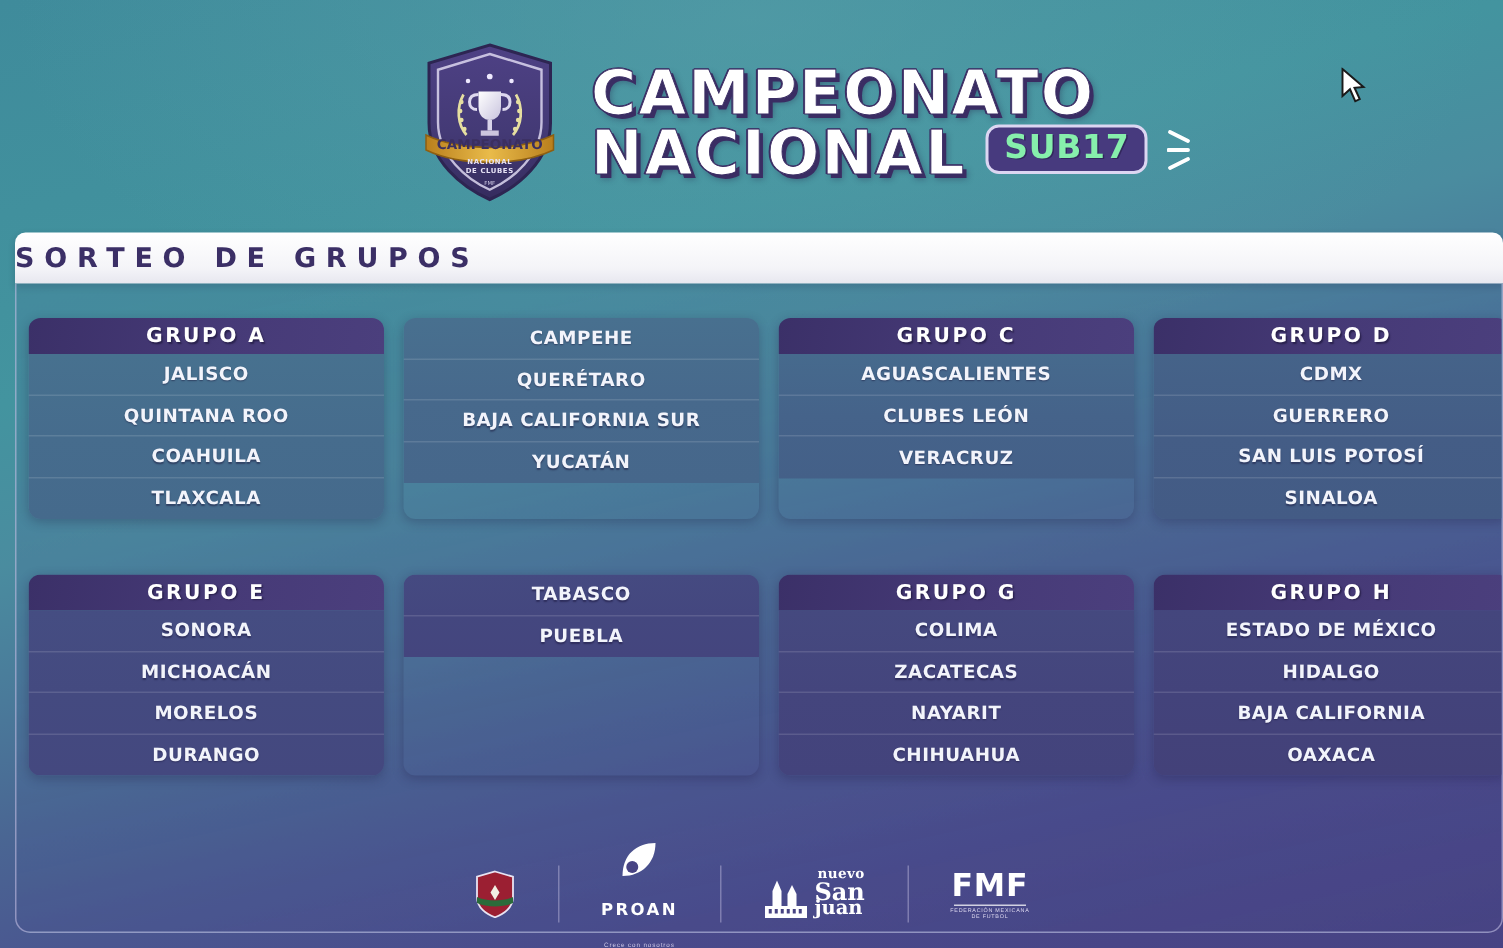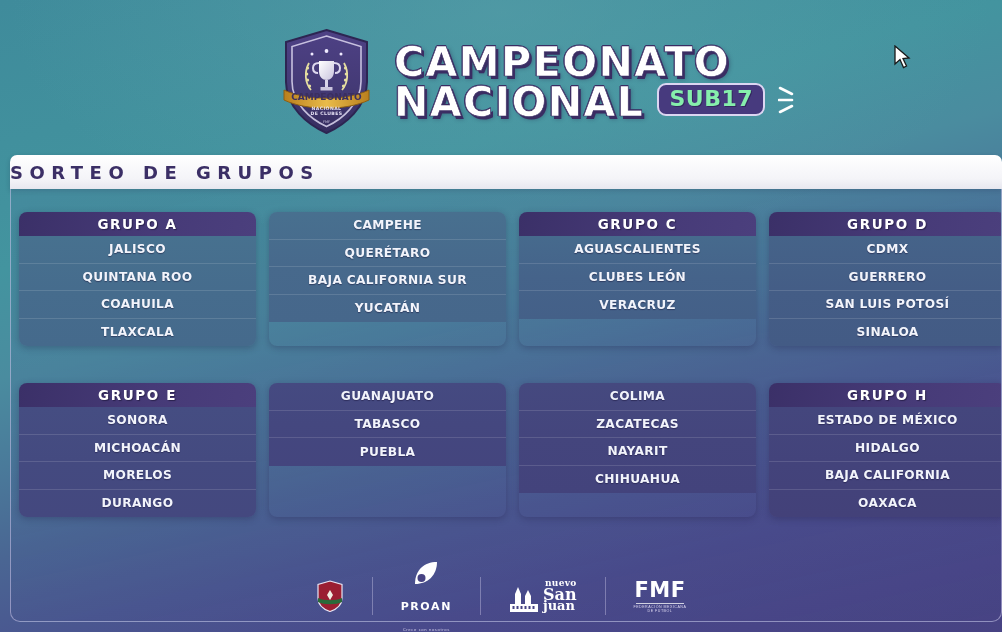--- a/index.html
+++ b/index.html
@@ -326,27 +326,27 @@
         <div class="gbody">
           <div class="grow">SONORA</div>
           <div class="grow">MICHOACÁN</div>
           <div class="grow">MORELOS</div>
           <div class="grow">DURANGO</div>
         </div>
       </div>
 
       <div class="group band-f">
         <div class="gbody">
-          <div class="grow">GUANAJUATO</div>
           <div class="grow">TABASCO</div>
           <div class="grow">PUEBLA</div>
         </div>
       </div>
 
       <div class="group band-g">
+        <div class="ghead">GRUPO G</div>
         <div class="gbody">
           <div class="grow">COLIMA</div>
           <div class="grow">ZACATECAS</div>
           <div class="grow">NAYARIT</div>
           <div class="grow">CHIHUAHUA</div>
         </div>
       </div>
 
       <div class="group band-h">
         <div class="ghead">GRUPO H</div>

